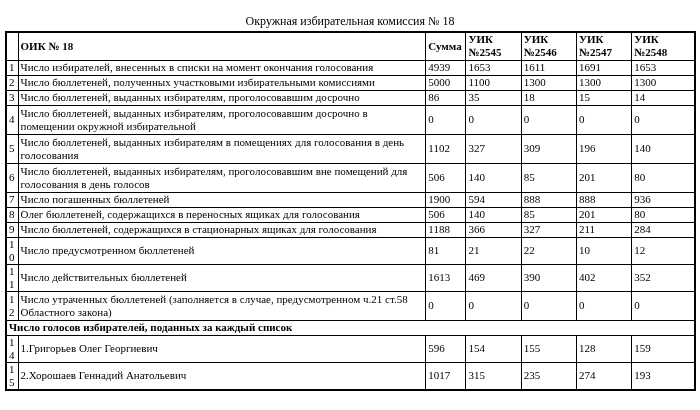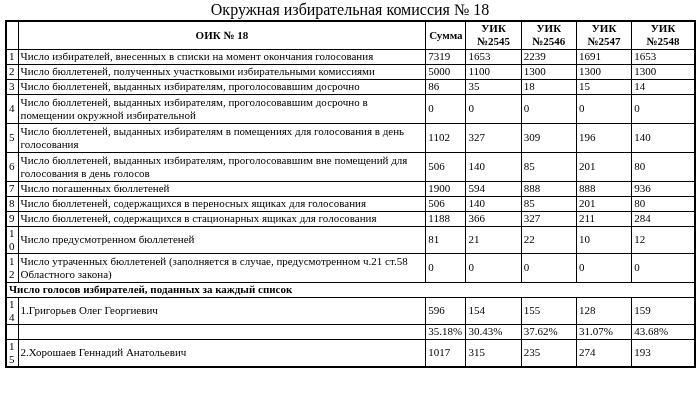--- a/index.html
+++ b/index.html
@@ -3,37 +3,37 @@
 <meta charset="utf-8">
 <style>
   html, body { margin: 0; padding: 0; background: #ffffff; }
   .page {
     width: 700px; height: 410px;
     font-family: "Liberation Serif", "DejaVu Serif", serif;
     color: #000000; background: #ffffff;
     overflow: hidden; position: relative;
   }
   .title {
-    text-align: center; font-size: 16px; line-height: 14px;
-    padding-top: 3px;
+    text-align: center; font-size: 12px; line-height: 14px;
+    padding-top: 14px;
   }
   table.report {
     border-collapse: collapse; table-layout: fixed;
     width: 691px; margin: 3px 0 0 5px;
     border: 2px solid #000000;
   }
   table.report td {
     border: 1px solid #000000;
     font-size: 11px; line-height: 13px;
     padding: 0 2px; vertical-align: middle;
     overflow: hidden; word-wrap: break-word;
   }
   td.num { padding: 0 1px; }
   .b { font-weight: bold; }
-  tr.head { height: 28px; text-align: center; }
+  tr.head { height: 28px; }
   tr.h1 { height: 15px; }
   tr.h2 { height: 29px; }
   tr.hs { height: 15px; }
   td.section { border-left: none; border-right: none; }
 </style>
 </head>
 <body>
 
 <div class="page">
   <div class="title">Окружная избирательная комиссия № 18</div>
@@ -56,23 +56,23 @@
       <td class="b">Сумма</td>
       <td class="b">УИК №2545</td>
       <td class="b">УИК №2546</td>
       <td class="b">УИК №2547</td>
       <td class="b">УИК №2548</td>
     </tr>
 
     <tr class="h1">
       <td class="num">1</td>
       <td>Число избирателей, внесенных в списки на момент окончания голосования</td>
-      <td>7319</td>
+      <td>4939</td>
       <td>1653</td>
-      <td>2239</td>
+      <td>1611</td>
       <td>1691</td>
       <td>1653</td>
     </tr>
 
     <tr class="h1">
       <td class="num">2</td>
       <td>Число бюллетеней, полученных участковыми избирательными комиссиями</td>
       <td>5000</td>
       <td>1100</td>
       <td>1300</td>
@@ -125,21 +125,21 @@
       <td>Число погашенных бюллетеней</td>
       <td>1900</td>
       <td>594</td>
       <td>888</td>
       <td>888</td>
       <td>936</td>
     </tr>
 
     <tr class="h1">
       <td class="num">8</td>
-      <td>Число бюллетеней, содержащихся в переносных ящиках для голосования</td>
+      <td>Олег бюллетеней, содержащихся в переносных ящиках для голосования</td>
       <td>506</td>
       <td>140</td>
       <td>85</td>
       <td>201</td>
       <td>80</td>
     </tr>
 
     <tr class="h1">
       <td class="num">9</td>
       <td>Число бюллетеней, содержащихся в стационарных ящиках для голосования</td>
@@ -153,20 +153,29 @@
     <tr class="h1">
       <td class="num">10</td>
       <td>Число предусмотренном бюллетеней</td>
       <td>81</td>
       <td>21</td>
       <td>22</td>
       <td>10</td>
       <td>12</td>
     </tr>
 
+    <tr class="h1">
+      <td class="num">11</td>
+      <td>Число действительных бюллетеней</td>
+      <td>1613</td>
+      <td>469</td>
+      <td>390</td>
+      <td>402</td>
+      <td>352</td>
+    </tr>
 
     <tr class="h2">
       <td class="num">12</td>
       <td>Число утраченных бюллетеней (заполняется в случае, предусмотренном ч.21 ст.58 Областного закона)</td>
       <td>0</td>
       <td>0</td>
       <td>0</td>
       <td>0</td>
       <td>0</td>
     </tr>
@@ -179,29 +188,20 @@
     <tr class="h1">
       <td class="num">14</td>
       <td>1.Григорьев Олег Георгиевич</td>
       <td>596</td>
       <td>154</td>
       <td>155</td>
       <td>128</td>
       <td>159</td>
     </tr>
 
-    <tr class="h1">
-      <td class="num"></td>
-      <td></td>
-      <td>35.18%</td>
-      <td>30.43%</td>
-      <td>37.62%</td>
-      <td>31.07%</td>
-      <td>43.68%</td>
-    </tr>
 
     <tr class="h1">
       <td class="num">15</td>
       <td>2.Хорошаев Геннадий Анатольевич</td>
       <td>1017</td>
       <td>315</td>
       <td>235</td>
       <td>274</td>
       <td>193</td>
     </tr>

